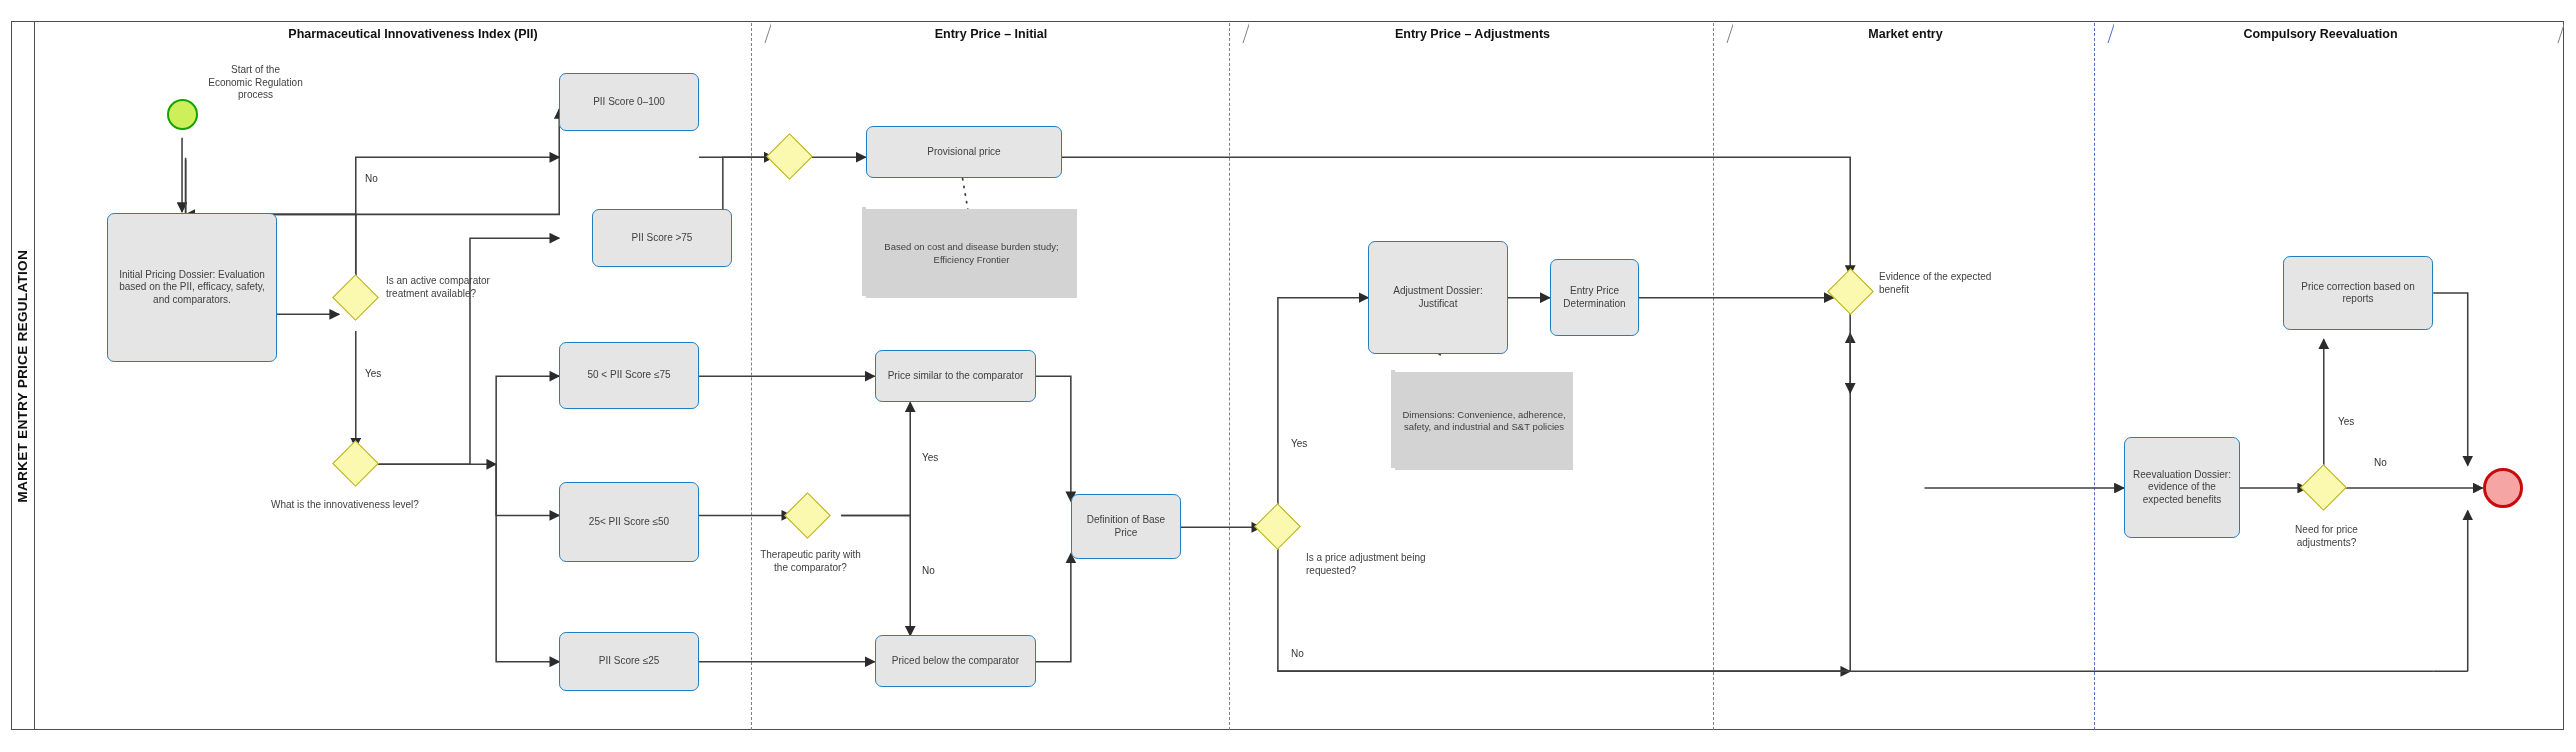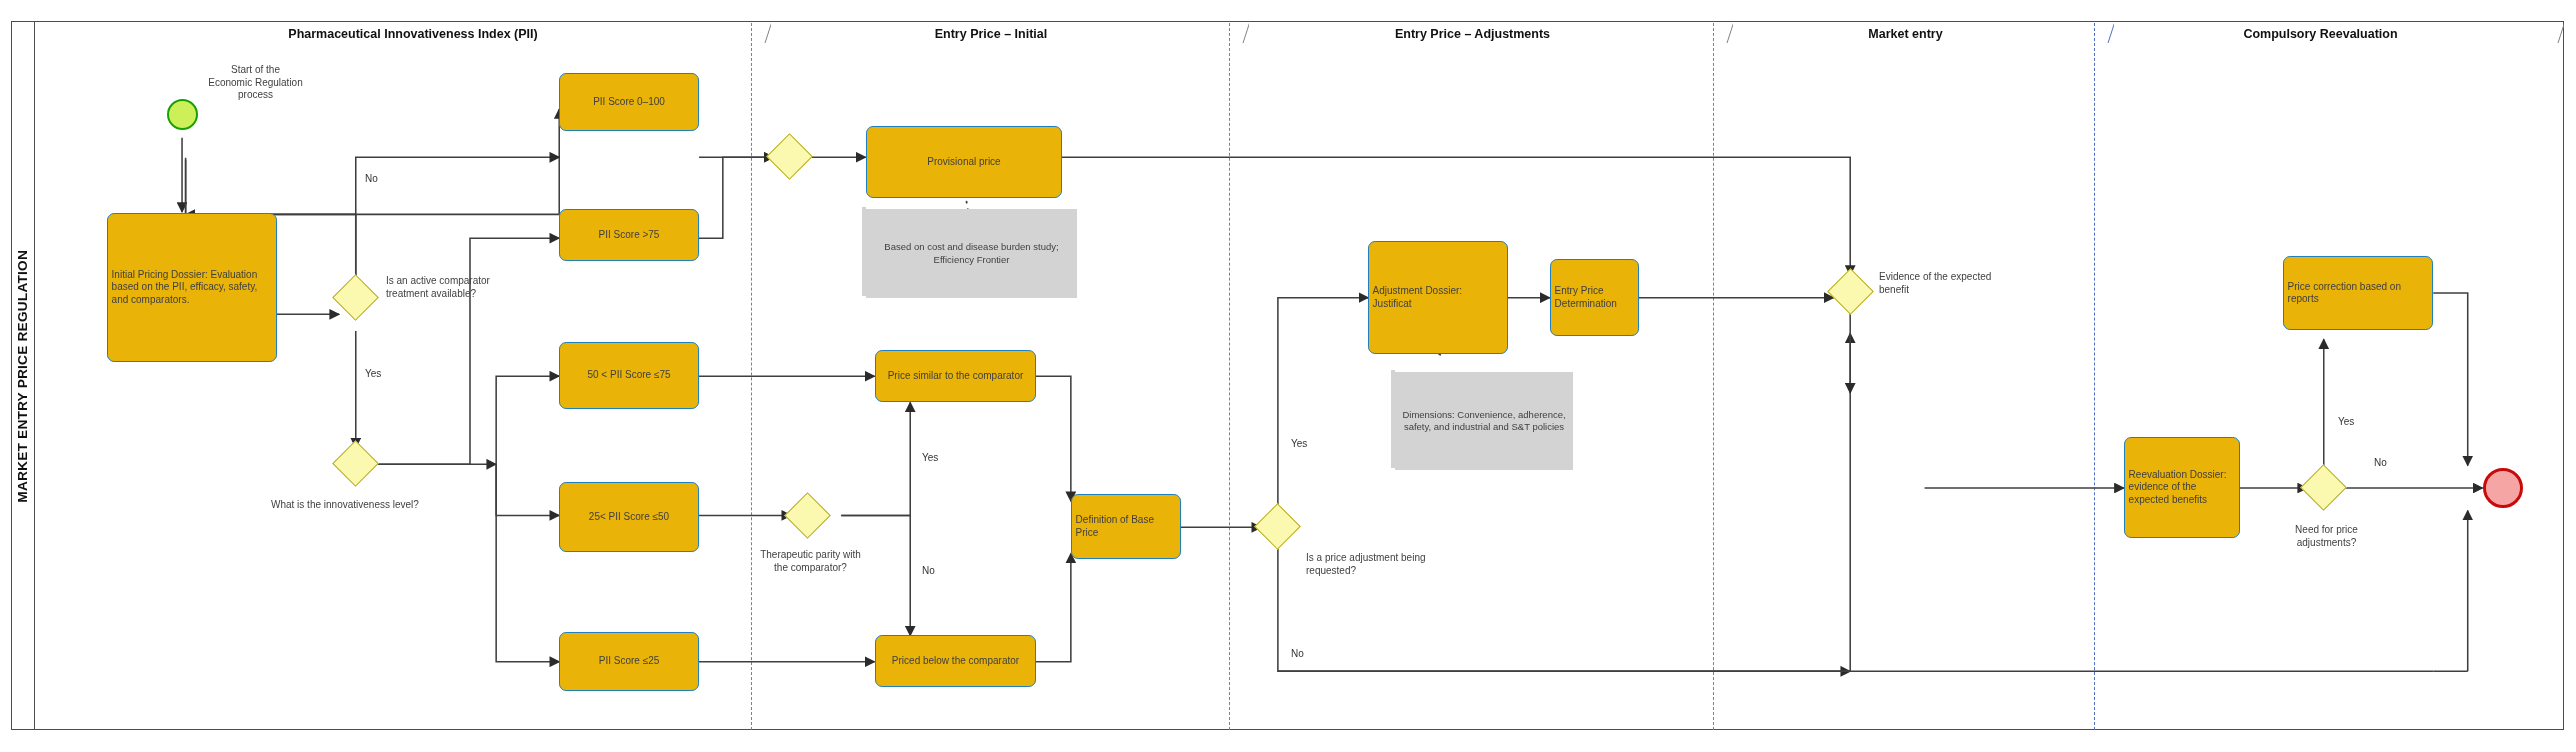--- a/index.html
+++ b/index.html
@@ -17,22 +17,22 @@
   .phase-sep{position:absolute;top:22.6px;height:707px;border-left:1.2px dashed #808080;}
   .phase-sep.blue{border-left-color:#4e6fbd;}
   .phase-title{position:absolute;top:27px;font-weight:bold;font-size:12.5px;color:#111;
       text-align:center;white-space:nowrap;}
   .phase-notch{position:absolute;top:22.6px;width:20px;height:20px;overflow:hidden;}
   .phase-notch i{display:block;width:20px;height:20px;border-right:1.2px solid #808080;
       transform:skewX(-18deg);transform-origin:top left;}
   .phase-notch.blue i{border-right-color:#4e6fbd;}
 
   
-  .task{position:absolute;box-sizing:border-box;background:#eab308;border:1.8px solid #1f7fc0;
-      border-radius:7.1px;display:flex;align-items:center;justify-content:center;
+  .task{position:absolute;box-sizing:border-box;background:#e5e5e5;border:1.8px solid #1f7fc0;
+      border-radius:7.1px;display:flex;align-items:center;justify-content:center;text-align:center;
       font-size:10px;line-height:1.25;color:#3f3f3f;padding:2.4px 3.6px;}
   .gw{position:absolute;width:33px;height:33px;background:#fbf8b0;border:1.8px solid #b5ab16;
       transform:rotate(45deg);box-sizing:border-box;}
   .evt{position:absolute;border-radius:50%;box-sizing:border-box;}
   .evt.start{background:#cdf05a;border:2.4px solid #16a100;}
   .evt.end{background:#f6a5a5;border:3px solid #c90a0a;}
   .note{position:absolute;background:#d3d3d3;border:0;box-sizing:border-box;display:flex;
       align-items:center;justify-content:center;text-align:center;font-size:9.5px;line-height:1.3;
       color:#3f3f3f;padding:2.4px 4.8px;}
   .note::before{content:"";position:absolute;left:-3.6px;top:-2.4px;width:3.6px;height:100%;background:#d3d3d3;}
@@ -173,28 +173,28 @@
 
   <div class="gw" style="left:339px;top:281px;"></div>
   <div class="cap" style="left:386px;top:275px;width:104px;">Is an active comparator treatment available?</div>
   <div class="lbl" style="left:365px;top:173px;">No</div>
   <div class="lbl" style="left:365px;top:368px;">Yes</div>
 
   <div class="gw" style="left:339px;top:447px;"></div>
   <div class="cap" style="left:271px;top:499px;width:173px;text-align:left;">What is the innovativeness level?</div>
 
   <div class="task" style="left:559px;top:73px;width:140px;height:58px;">PII Score 0–100</div>
-  <div class="task" style="left:559px;top:209px;width:140px;height:52px;">PII Score &gt;75</div>
+  <div class="task" style="left:592px;top:209px;width:140px;height:58px;">PII Score &gt;75</div>
   <div class="task" style="left:559px;top:342px;width:140px;height:67px;">50 &lt; PII Score ≤75</div>
-  <div class="task" style="left:559px;top:482px;width:140px;height:70px;">25&lt; PII Score ≤50</div>
+  <div class="task" style="left:559px;top:482px;width:140px;height:80px;">25&lt; PII Score ≤50</div>
   <div class="task" style="left:559px;top:632px;width:140px;height:59px;">PII Score ≤25</div>
 
   <div class="gw" style="left:773px;top:140px;"></div>
 
-  <div class="task" style="left:866px;top:126px;width:196px;height:72px;">Provisional price</div>
+  <div class="task" style="left:866px;top:126px;width:196px;height:52px;">Provisional price</div>
   <div class="note" style="left:866px;top:209px;width:211px;height:89px;">Based on cost and disease burden study; Efficiency Frontier</div>
 
   <div class="task" style="left:875px;top:350px;width:161px;height:52px;">Price similar to the comparator</div>
   <div class="gw" style="left:791px;top:499px;"></div>
   <div class="cap" style="left:754px;top:549px;width:113px;text-align:center;">Therapeutic parity with the comparator?</div>
   <div class="lbl" style="left:922px;top:452px;">Yes</div>
   <div class="lbl" style="left:922px;top:565px;">No</div>
   <div class="task" style="left:875px;top:635px;width:161px;height:52px;">Priced below the comparator</div>
 
   <div class="task" style="left:1071px;top:494px;width:110px;height:65px;">Definition of Base Price</div>

